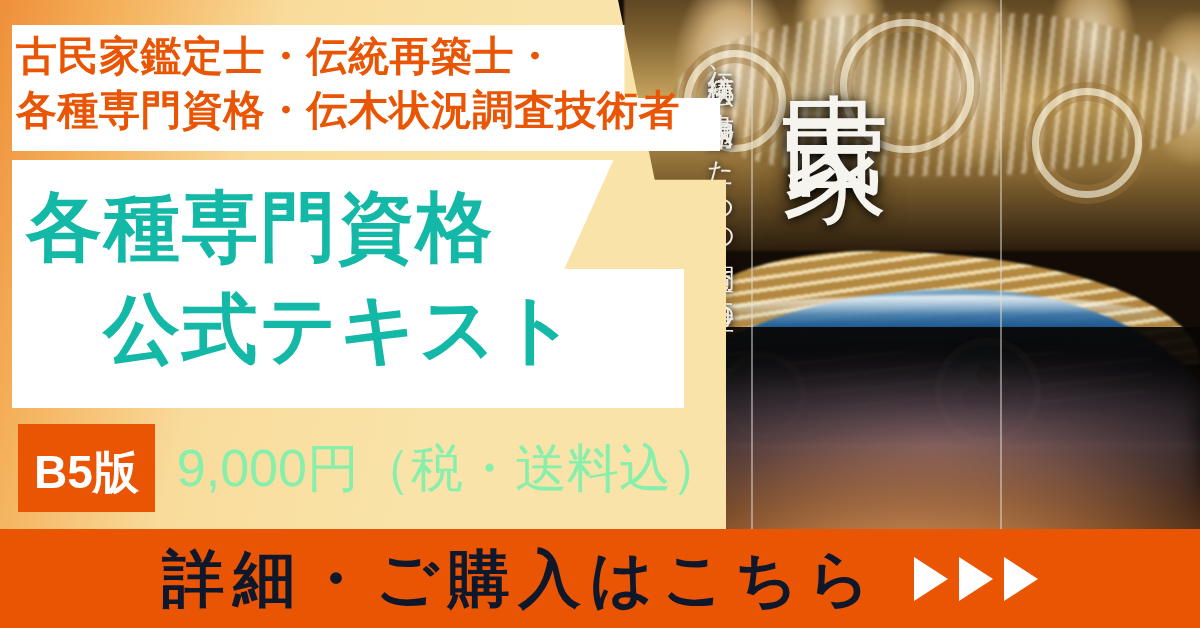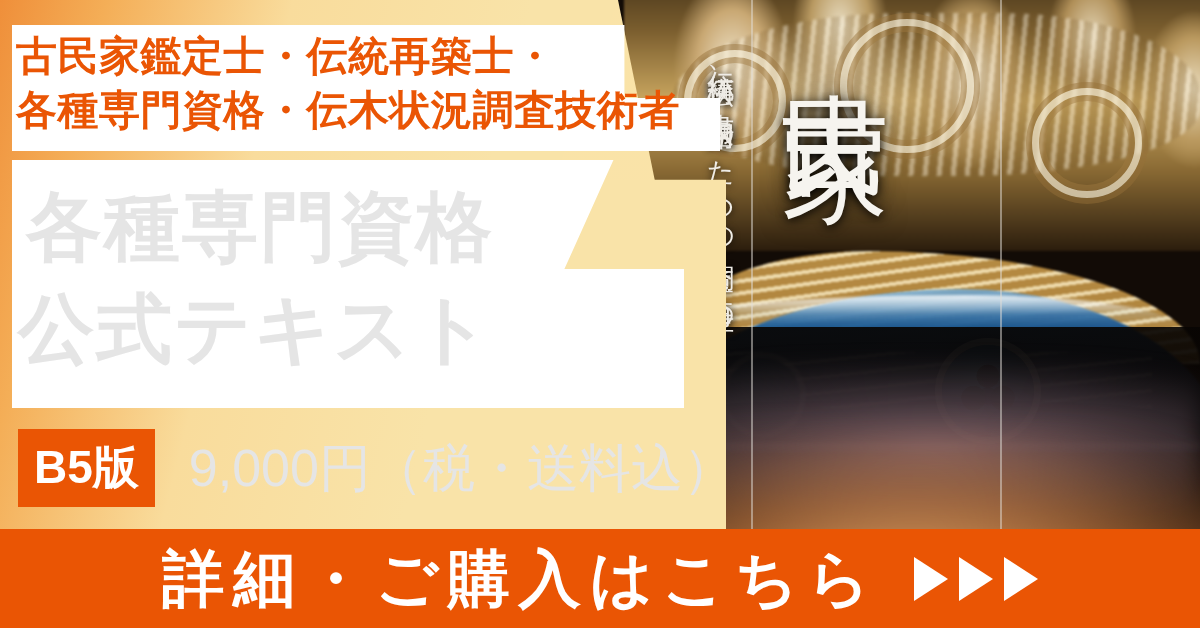--- a/index.html
+++ b/index.html
@@ -169,45 +169,45 @@
 
   
   .lines1{position:absolute;left:16px;top:32px;width:700px;}
   .l1,.l2{
     color:#ea5504;font-weight:700;
     font-family:Liberation Mono, monospace;
     font-size:41px;line-height:54px;letter-spacing:.5px;white-space:nowrap;
   }
   .headline{position:absolute;left:18px;top:176px;width:660px;}
   .h1,.h2{
-    color:#e5e5e5;font-weight:700;
+    color:#14b8a6;font-weight:700;
     font-size:76px;line-height:102px;letter-spacing:2px;white-space:nowrap;
   }
   .h1{text-align:left;padding-left:8px;}
-  .h2{text-align:left;padding-right:14px;}
+  .h2{text-align:center;padding-right:14px;}
 
   
   .pricerow{position:absolute;left:18px;top:428px;height:80px;display:flex;align-items:center;}
   .badge{
     background:#ea5504;color:#fff;font-weight:700;
     font-size:46px;line-height:1;
-    padding:15px 16px 17px;letter-spacing:0;white-space:nowrap;
+    padding:25px 16px 17px;letter-spacing:0;white-space:nowrap;
   }
   .price{
-    margin-left:34px;color:#e5e5e5;font-weight:500;
+    margin-left:22px;color:#86efac;font-weight:500;
     font-size:52px;line-height:1;white-space:nowrap;letter-spacing:0px;
   }
 
   
   .cta{
     position:absolute;left:0;right:0;top:529px;height:99px;background:#ea5504;
     display:flex;align-items:center;justify-content:center;gap:34px;
   }
   .cta-text{
-    color:#ffffff;font-weight:700;font-size:62px;line-height:1;
+    color:#0f172a;font-weight:700;font-size:62px;line-height:1;
     letter-spacing:9px;white-space:nowrap;
   }
   .arrows{display:flex;gap:11px;align-items:center;}
   .arw{
     width:0;height:0;border-left:34px solid #fff;
     border-top:22px solid transparent;border-bottom:22px solid transparent;
   }
 </style>
 </head>
 <body>

